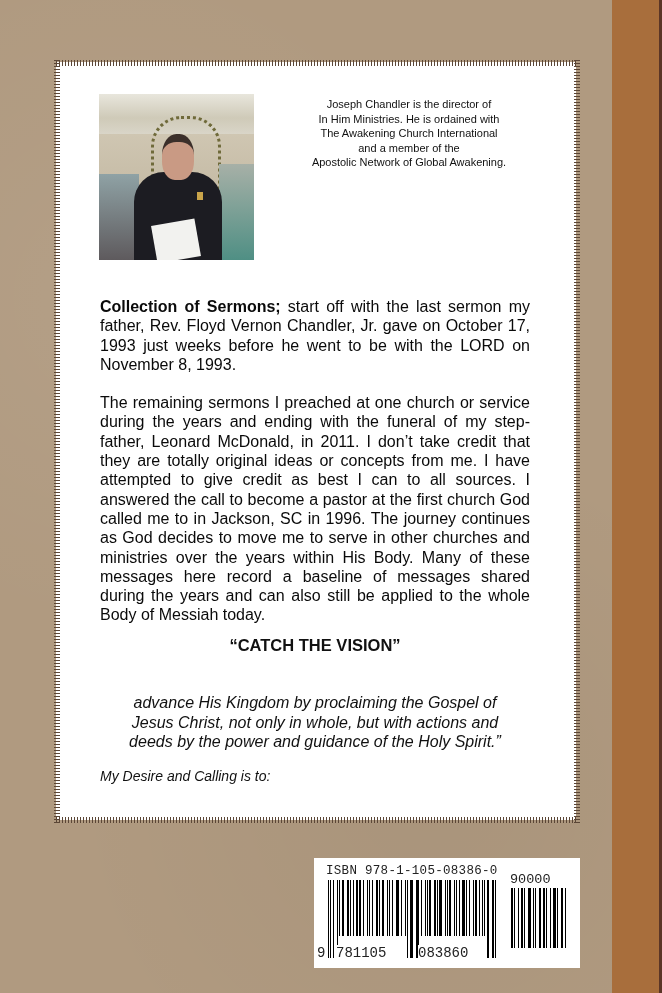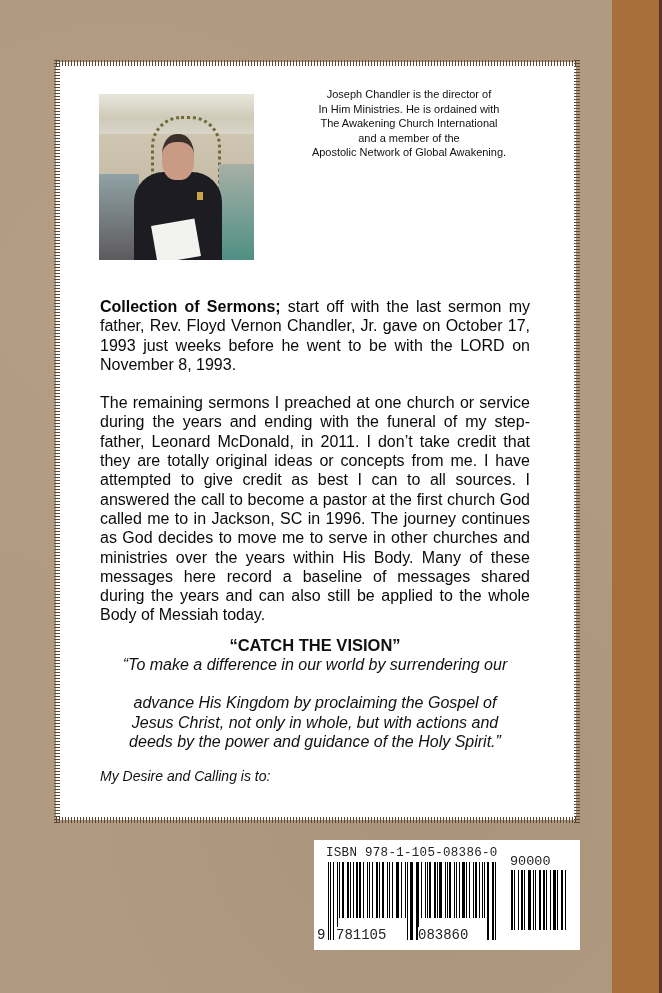--- a/index.html
+++ b/index.html
@@ -61,21 +61,21 @@
       background: linear-gradient(180deg, #a7b0a7, #4f8f84); }
     .photo .head { position:absolute; left:63px; top:40px; width:32px; height:38px;
       background:#c99a84; border-radius: 45% 45% 40% 40%; border-top: 8px solid #3b2f2a; }
     .photo .body { position:absolute; left:35px; top:78px; width:88px; height:90px;
       background:#1c1c22; border-radius: 30px 30px 0 0; }
     .photo .paper { position:absolute; left:55px; top:128px; width:44px; height:38px;
       background:#f2f2ef; transform: rotate(-10deg); }
     .photo .badge { position:absolute; left:98px; top:98px; width:6px; height:8px; background:#c9a44a; }
 
     .bio {
-      position: absolute; left: 274px; top: 87px; width: 270px;
+      position: absolute; left: 274px; top: 97px; width: 270px;
       text-align: center; font-size: 11px; line-height: 14.6px; color: #111;
     }
     .bio p { margin: 0 0 14px 0; }
 
     .body-text {
       position: absolute; left: 100px; top: 297px; width: 430px;
       font-size: 16px; line-height: 19.3px; text-align: justify; color: #0a0a0a;
     }
     .body-text p { margin: 0 0 19px 0; }
     .body-text b { font-weight: bold; }
@@ -85,21 +85,21 @@
     }
     .vision .title { font-weight: bold; font-size: 16.5px; line-height: 19px; }
     .vision .quote { font-style: italic; font-size: 16px; line-height: 19.2px; }
     .desire {
       position: absolute; left: 100px; top: 768px; width: 430px; 
     }
     .desire .lead { font-style: italic; font-size: 14px; line-height: 17px; }
     .desire .motto { font-style: italic; font-weight: bold; font-size: 16px; line-height: 20px; }
 
     .barcode-box {
-      position: absolute; left: 314px; top: 840px; width: 266px; height: 110px;
+      position: absolute; left: 314px; top: 858px; width: 266px; height: 110px;
       background: #fff;
     }
     .isbn-text {
       position: absolute; left: 12px; top: 6px; font-family: "Liberation Mono", monospace;
       font-size: 12.5px; color: #222; letter-spacing: 0.3px;
     }
     .price-text {
       position: absolute; left: 196px; top: 14px; font-family: "Liberation Mono", monospace;
       font-size: 13.5px; color: #222;
     }
@@ -154,21 +154,21 @@
 </div>
 
 <div class="body-text">
   <p><b>Collection of Sermons;</b><span> start off with the last sermon my father, Rev. Floyd Vernon Chandler, Jr. gave on October 17, 1993 just weeks before he went to be with the LORD on November 8, 1993.</span></p>
   <p>The remaining sermons I preached at one church or service during the years and ending with the funeral of my step-father, Leonard McDonald, in 2011.   I don’t take credit that they are totally original ideas or concepts from me. I have attempted to give credit as best I can to all sources.  I answered the call to become a pastor at the first church God called me to in Jackson, SC in 1996. The journey continues as God decides to move me to serve in other churches and ministries over the years within His Body.  Many of these messages here record a baseline of messages shared during the years and can also still be applied to the whole Body of Messiah today.</p>
 </div>
 
 <div class="vision">
   <div class="title">“CATCH THE VISION”</div>
   <div class="quote">
-    <span>“To make a difference in our world by surrendering our</span><br>
+    <br>
     <br>
     <span>advance His Kingdom by proclaiming the Gospel of</span><br>
     <span>Jesus Christ, not only in whole, but with actions and</span><br>
     <span>deeds by the power and guidance of the Holy Spirit.”</span>
   </div>
 </div>
 
 <div class="desire">
   <div class="lead">My Desire and Calling is to:</div>
 </div>

